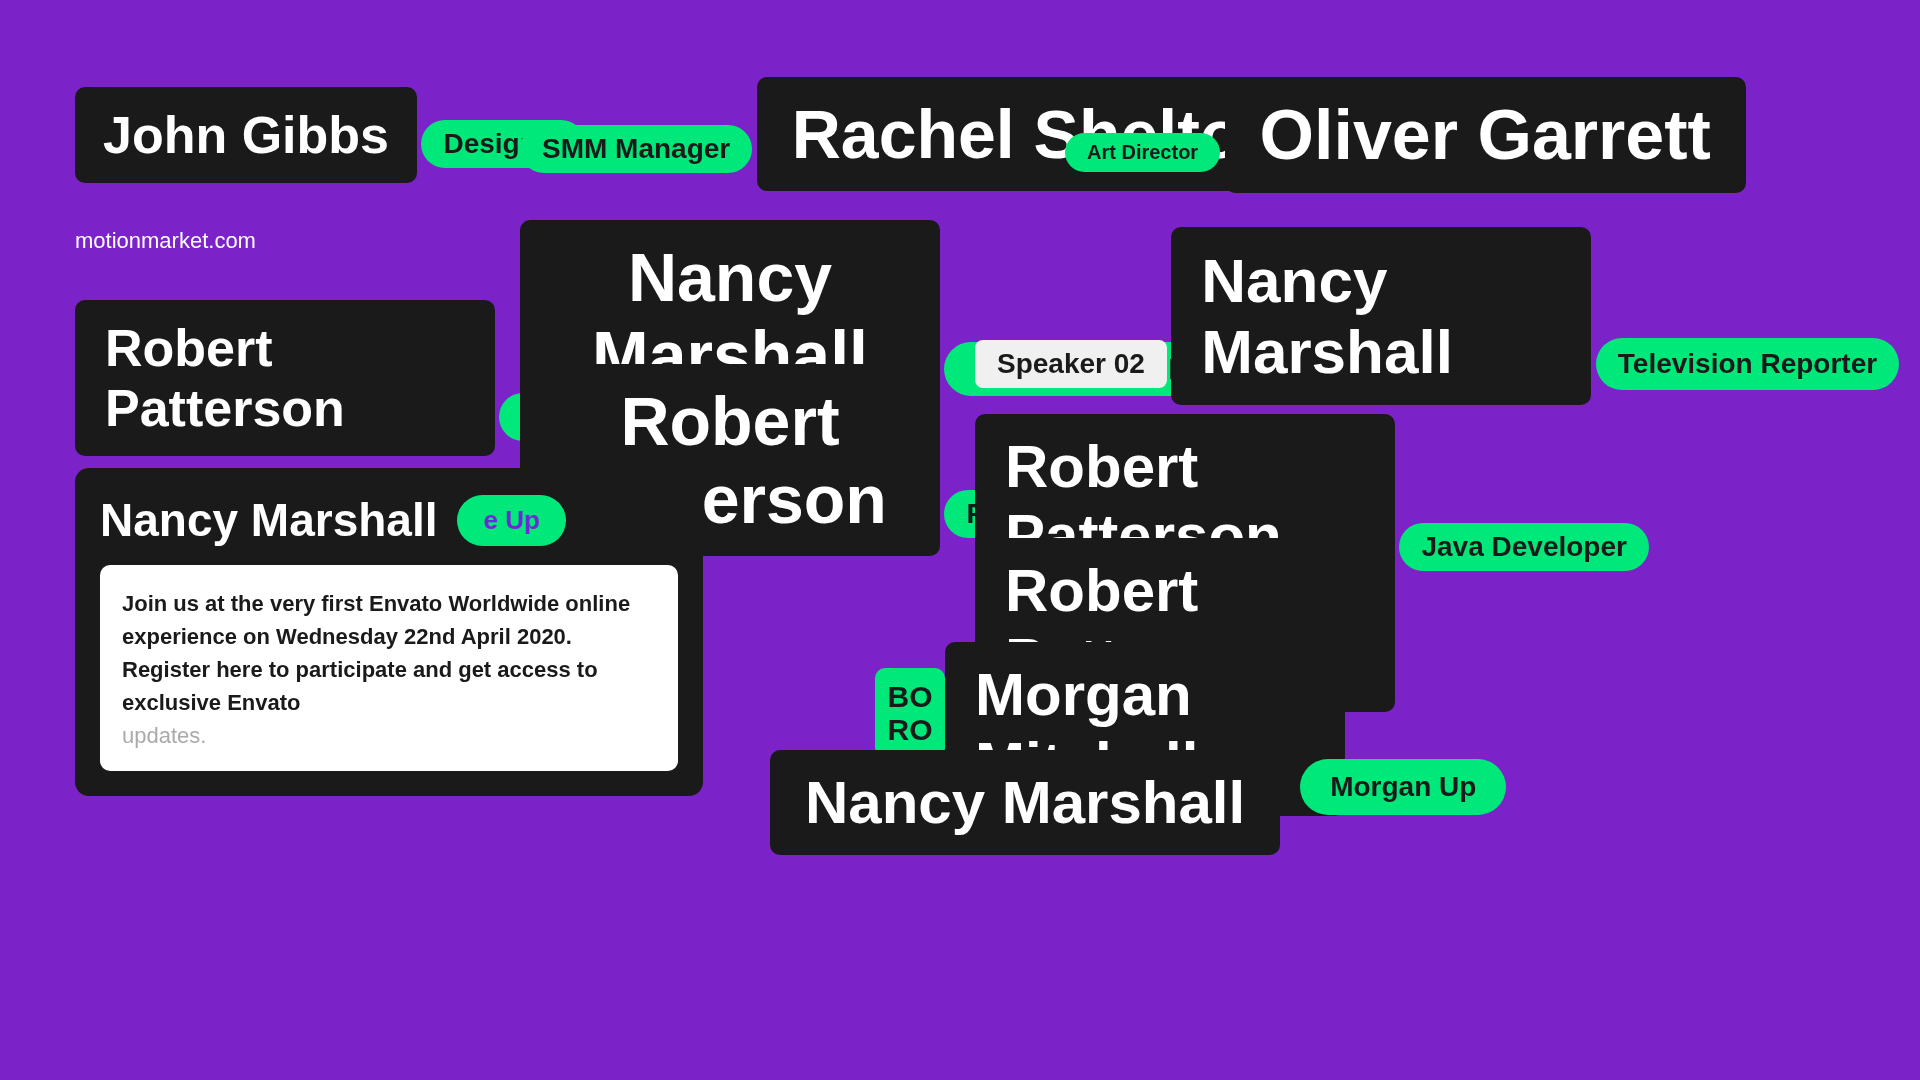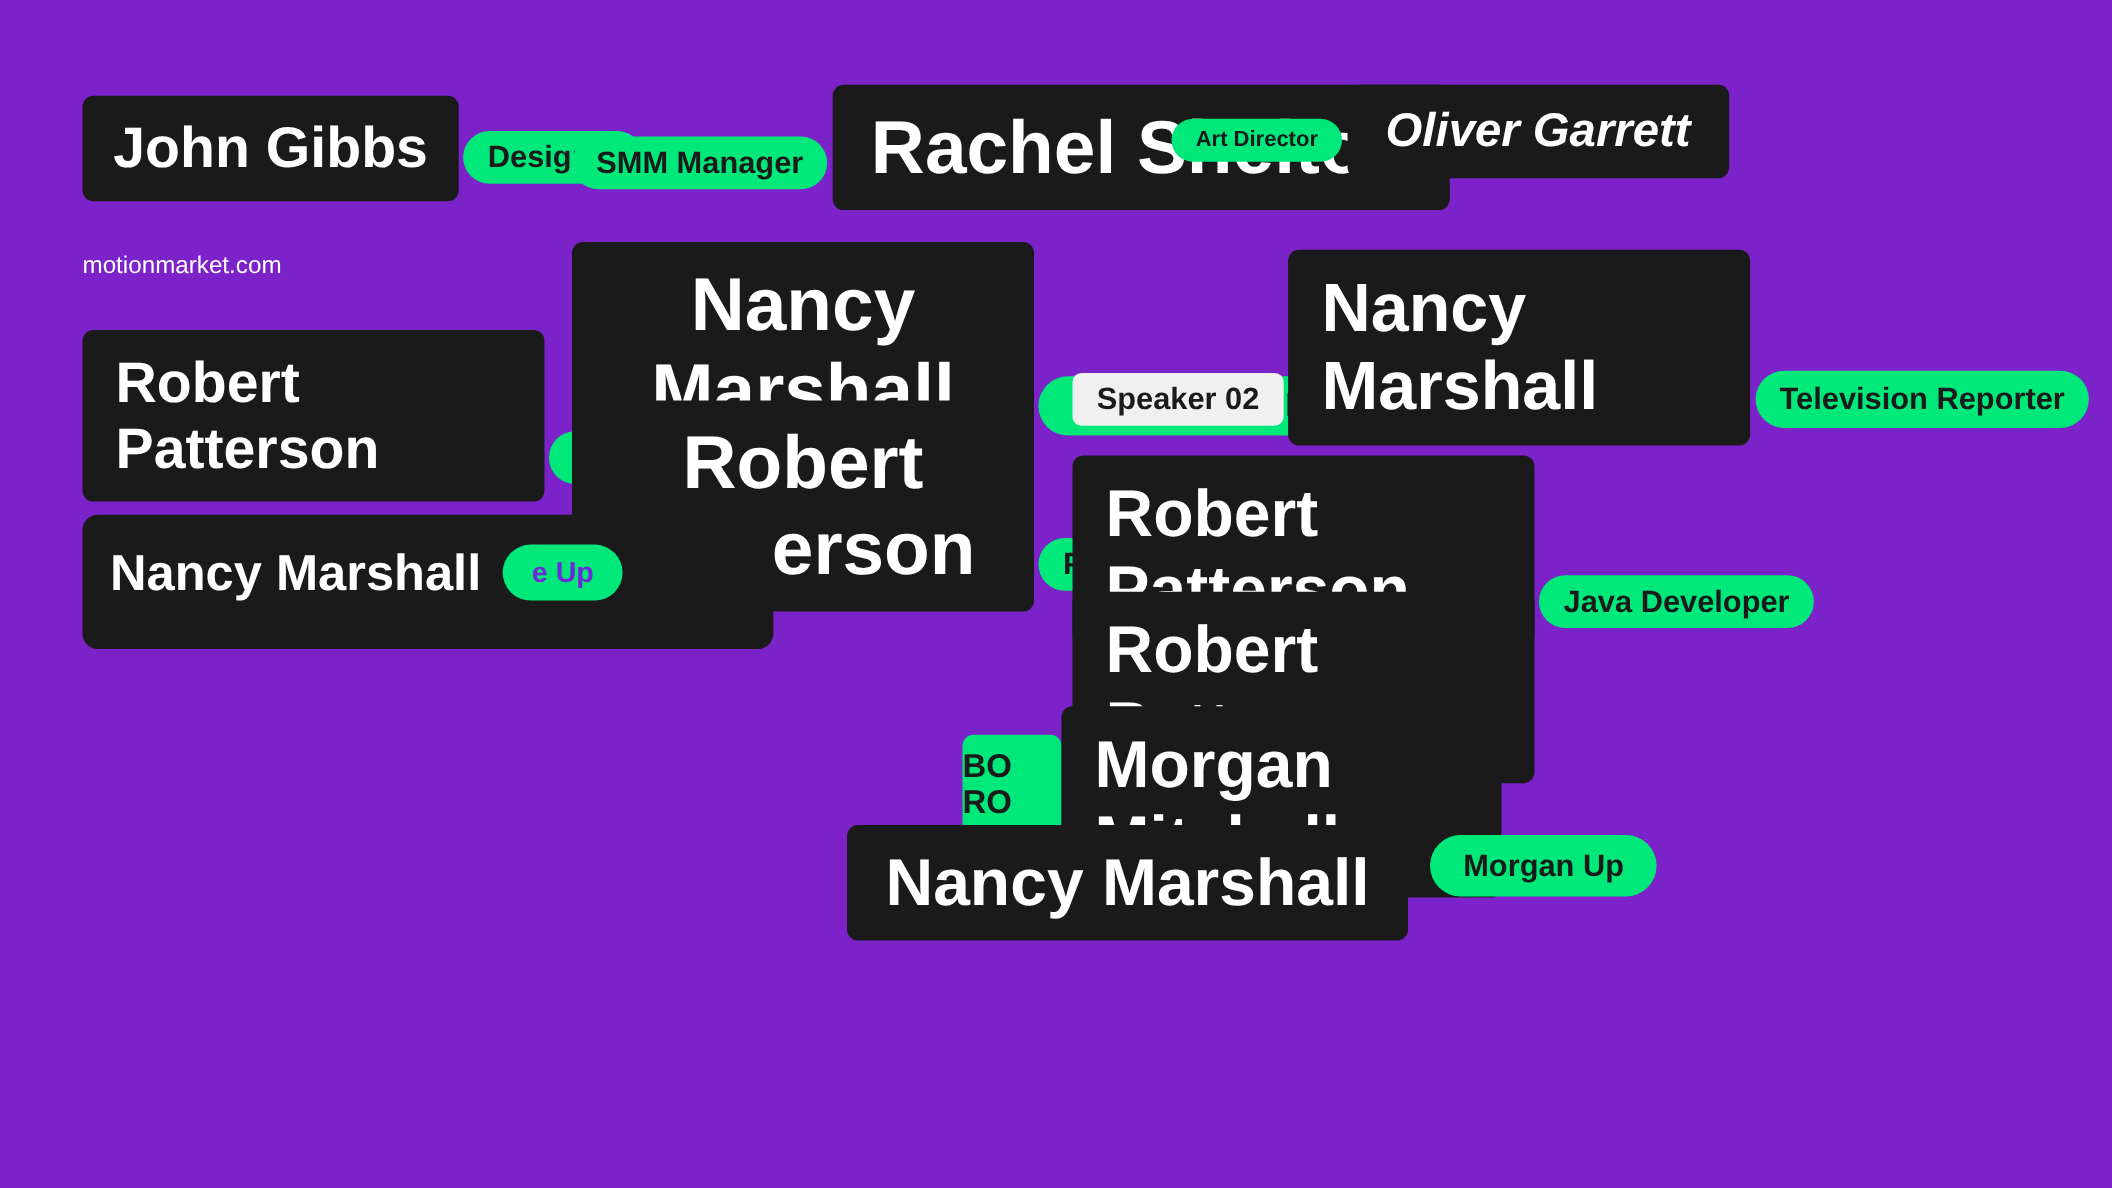--- a/index.html
+++ b/index.html
@@ -139,24 +139,23 @@
       position: absolute;
       top: 45px;
       left: 1065px;
     }
     .art-director-role {
       font-size: 20px;
       padding: 8px 22px;
       margin-bottom: 8px;
     }
     .oliver-name {
-      font-size: 43px;
-      padding: 18px 35px;
-      border-radius: 10px;
-      font-style: italic;
+      font-size: 70px;
+      padding: 18px 35px;
+      border-radius: 10px;
     }
 
     
     .speaker-wrapper {
       position: absolute;
       top: 195px;
       left: 975px;
     }
     .speaker-badge {
       background-color: #f0f0f0;
@@ -219,25 +218,25 @@
       left: 875px;
       display: flex;
       align-items: center;
       gap: 0;
     }
     .boro-badge {
       background-color: #00E87A;
       color: #1a1a1a;
       font-size: 30px;
       font-weight: 900;
-      width: 90px;
+      width: 70px;
       height: 90px;
       display: flex;
       flex-direction: column;
-      align-items: flex-start;
+      align-items: center;
       justify-content: center;
       border-radius: 10px;
       line-height: 1.1;
     }
     .morgan-name {
       font-size: 60px;
       padding: 18px 30px;
       border-radius: 10px;
       width: 400px;
     }
@@ -372,13 +371,17 @@
 <div class="nancy-bottom-wrapper">
   <div class="name-badge nancy-bottom-name">Nancy Marshall</div>
   <div class="role-badge swipe-up-badge">Morgan Up</div>
 </div>
 
 <div class="nancy-card">
   <div class="nancy-card-header">
     <span class="nancy-card-name">Nancy Marshall</span>
     <span class="swipe-up-card-badge">e Up</span>
   </div>
+  <div class="nancy-card-content">
+    <div class="nancy-card-text">Join us at the very first Envato Worldwide online experience on Wednesday 22nd April 2020. Register here to participate and get access to exclusive Envato</div>
+    <div class="nancy-card-text-faded">updates.</div>
+  </div>
 </div>
 
 </body></html>

